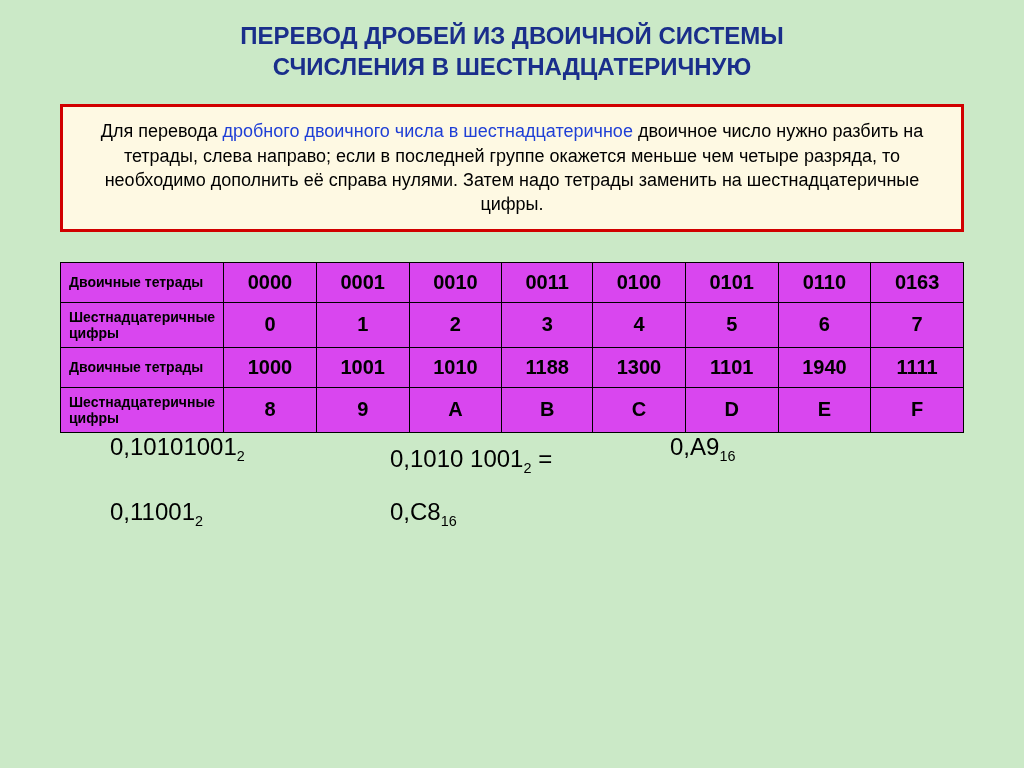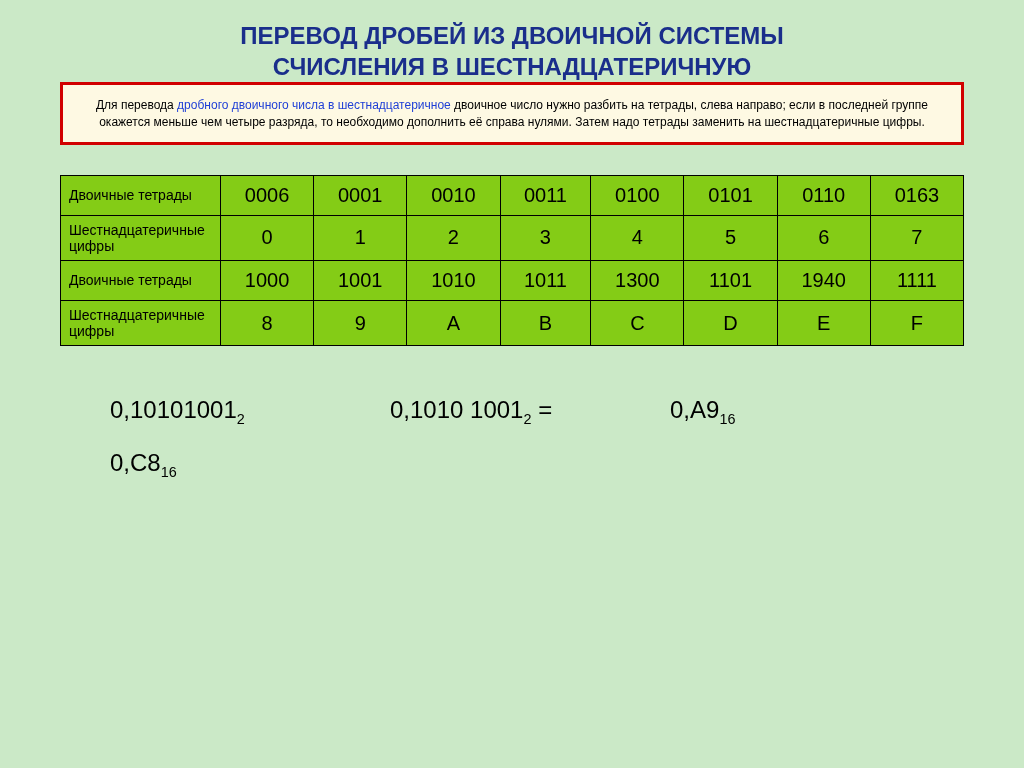--- a/index.html
+++ b/index.html
@@ -10,37 +10,38 @@
     font-family: Arial, sans-serif;
     padding: 20px 60px;
     overflow: hidden;
   }
   .title {
     text-align: center;
     color: #1a2e8b;
     font-weight: bold;
     font-size: 24px;
     line-height: 1.3;
+    margin-bottom: 22px;
   }
   .rulebox {
     background: #fef9e3;
     border: 3px solid #d10000;
     padding: 12px 20px;
     text-align: center;
-    font-size: 12px;
+    font-size: 18px;
     line-height: 1.35;
     color: #000;
     margin-bottom: 30px;
   }
   .rulebox .hl { color: #1f3fd6; }
   table {
     width: 100%;
     border-collapse: collapse;
-    background: #84cc16;
-    margin-bottom: 50px;
+    background: #d946ef;
+    font-weight: bold;
   }
   td {
     border: 1px solid #000;
     padding: 8px 6px;
     text-align: center;
     font-size: 20px;
   }
   td.row-head {
     text-align: left;
     font-size: 14px;
@@ -50,41 +51,41 @@
   }
   .examples {
     font-size: 24px;
     padding-left: 50px;
   }
   .ex-row {
     display: flex;
     margin-bottom: 22px;
   }
   .ex-left { width: 280px; }
-  .ex-mid { width: 280px; }
+  .ex-mid { width: 280px; margin-top: 12px; }
   .ex-right { }
   sub { font-size: 0.6em; vertical-align: sub; }
 </style>
 </head>
 <body>
 
 <div class="title">
   <span>ПЕРЕВОД ДРОБЕЙ ИЗ ДВОИЧНОЙ СИСТЕМЫ</span><br>
   <span>СЧИСЛЕНИЯ В ШЕСТНАДЦАТЕРИЧНУЮ</span>
 </div>
 
 <div class="rulebox">
   <span>Для перевода </span><span class="hl">дробного двоичного числа в шестнадцатеричное</span><span> двоичное число нужно разбить на тетрады, слева направо; если в последней группе окажется меньше чем четыре разряда, то необходимо дополнить её справа нулями. Затем надо тетрады заменить на шестнадцатеричные цифры.</span>
 </div>
 
 <table>
   <tbody>
       <tr>
     <td class="row-head">Двоичные тетрады</td>
-    <td>0006</td>
+    <td>0000</td>
     <td>0001</td>
     <td>0010</td>
     <td>0011</td>
     <td>0100</td>
     <td>0101</td>
     <td>0110</td>
     <td>0163</td>
   </tr>
   <tr>
     <td class="row-head">Шестнадцатеричные цифры</td>
@@ -95,21 +96,21 @@
     <td>4</td>
     <td>5</td>
     <td>6</td>
     <td>7</td>
   </tr>
   <tr>
     <td class="row-head">Двоичные тетрады</td>
     <td>1000</td>
     <td>1001</td>
     <td>1010</td>
-    <td>1011</td>
+    <td>1188</td>
     <td>1300</td>
     <td>1101</td>
     <td>1940</td>
     <td>1111</td>
   </tr>
   <tr>
     <td class="row-head">Шестнадцатеричные цифры</td>
     <td>8</td>
     <td>9</td>
     <td>A</td>
@@ -122,15 +123,16 @@
 </tbody>
   </table>
 
 <div class="examples">
   <div class="ex-row">
     <div class="ex-left"><span>0,10101001</span><sub>2</sub></div>
     <div class="ex-mid"><span>0,1010 1001</span><sub>2</sub><span> = </span></div>
     <div class="ex-right"><span>0,A9</span><sub>16</sub></div>
   </div>
   <div class="ex-row">
+    <div class="ex-left"><span>0,11001</span><sub>2</sub></div>
     <div class="ex-right"><span>0,C8</span><sub>16</sub></div>
   </div>
 </div>
 
 </body></html>

